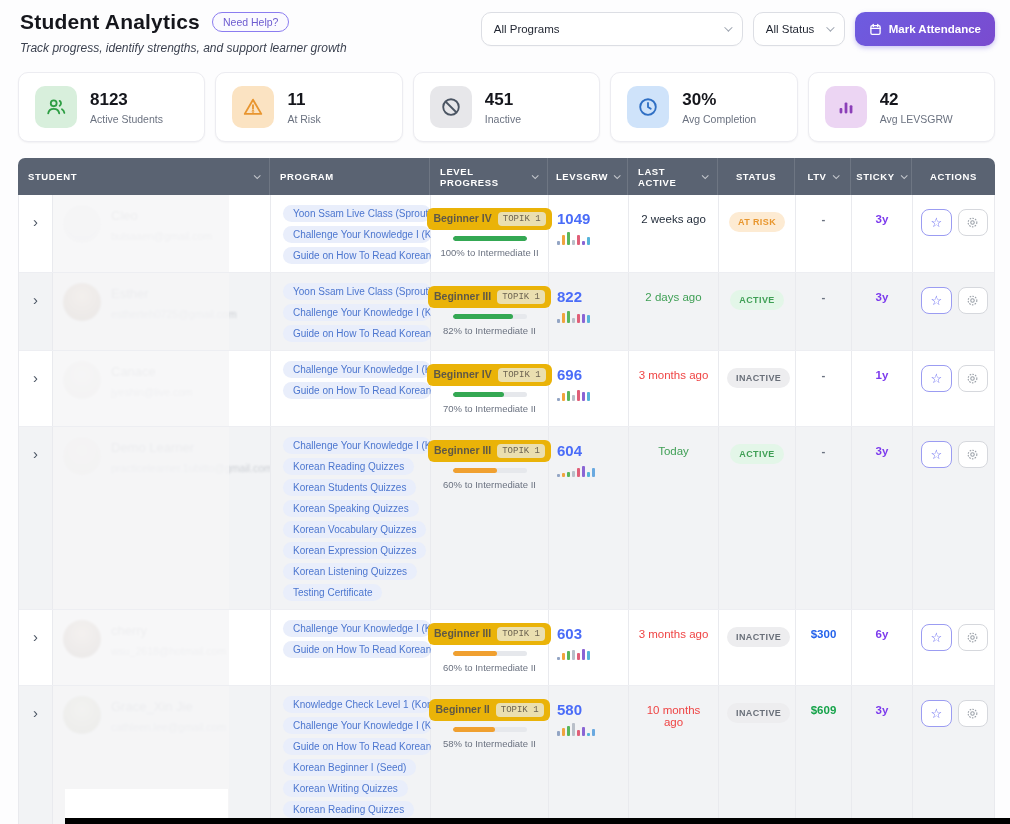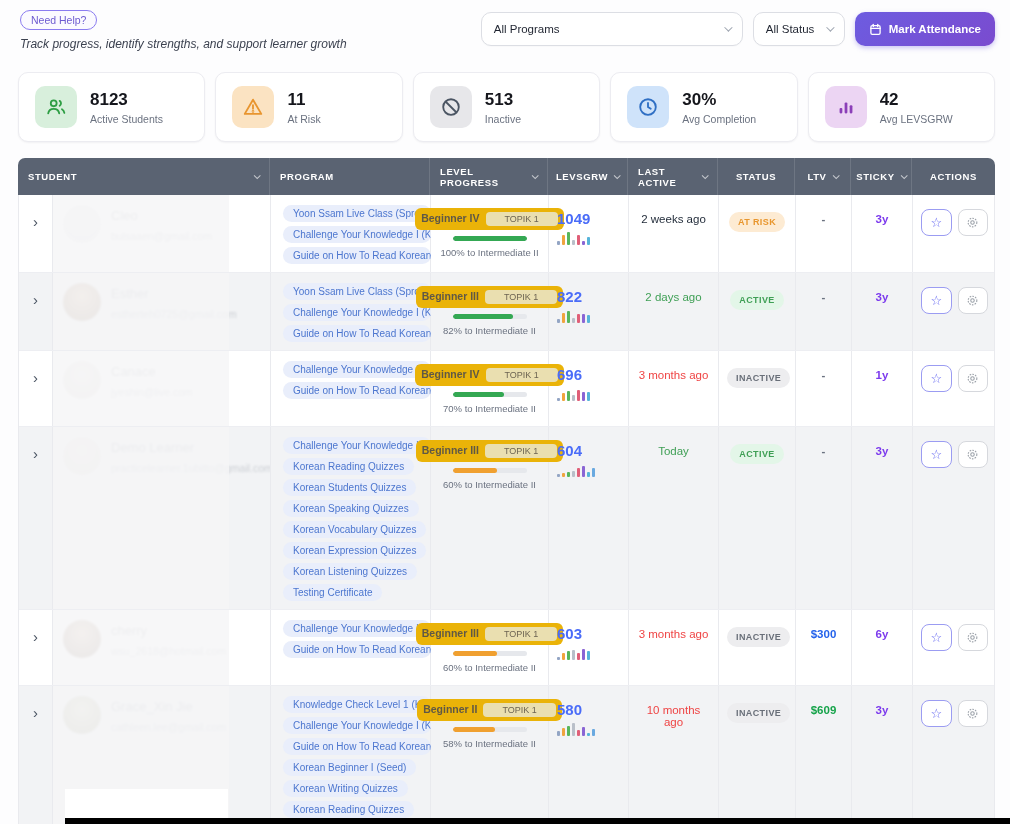--- a/index.html
+++ b/index.html
@@ -57,21 +57,21 @@
   .fog { position:absolute; left:0; top:0; bottom:0; width:176px; background:rgba(245,245,247,.82); pointer-events:none; }
   .avatar { width:38px; height:38px; border-radius:50%; flex:0 0 auto; }
   .s-name { font-size:13px; color:#8e939b; margin-top:3px; }
   .s-email { font-size:10.5px; color:#a7acb4; margin-top:7px; white-space:nowrap; }
   .td.programs { display:flex; flex-direction:column; align-items:flex-start; gap:4px; padding:10px 6px 8px 12px; }
   .prog-pill { background:#e9eefb; color:#4c76cf; font-size:10px; line-height:13px; padding:2px 10px;
     border-radius:9px; max-width:148px; white-space:nowrap; overflow:hidden; cursor:pointer; }
   .td.level { display:flex; flex-direction:column; align-items:center; gap:6px; padding-top:13px; }
   .level-pill { background:#eab308; border-radius:6px; padding:4px 6px; display:flex; 
     gap:6px; font-size:10.5px; font-weight:bold; color:#5f5846; white-space:nowrap; }
-  .topik-badge { background:#eadfb0; border-radius:4px; padding:2px 19px; font-size:9px; font-weight:normal; color:#6d6452; }
+  .topik-badge { background:#eadfb0; border-radius:4px; padding:2px 5px; font-size:9px; font-weight:normal; color:#6d6452;font-family:Liberation Mono, monospace; }
   .pbar { width:74px; height:5px; background:#e6e8ec; border-radius:3px; overflow:hidden; }
   .pfill { height:100%; border-radius:3px; }
   .plabel { font-size:9.5px; color:#6b7280; white-space:nowrap; }
   .td.lev { display:flex; flex-direction:column; align-items:flex-start; gap:5px; padding-top:15px; }
   .lev-val { font-size:15px; font-weight:bold; }
   .spark { display:flex; align-items:flex-end; gap:2px; height:13px; }
   .spark span { width:3px; border-radius:1px; display:block; }
   .td.lastactive { text-align:center; padding-top:18px; font-size:11.5px; }
   .td.status { text-align:center; padding-top:16px; }
   .status-pill { display:inline-block; font-size:9px; font-weight:bold; letter-spacing:.4px;
@@ -87,20 +87,21 @@
   .bottom-black { position:absolute; left:65px; top:818px; right:0; height:6px; background:#000; z-index:6; }
 </style>
 </head>
 <body>
 
 <div class="page">
 
   <div class="topbar">
     <div>
       <div class="title-row">
+        <span class="page-title">Student Analytics</span>
         <span class="help-pill">Need Help?</span>
       </div>
       <div class="subtitle">Track progress, identify strengths, and support learner growth</div>
     </div>
     <div class="controls">
       <div class="select programs">
         <span>All Programs</span>
         <span class="caret"></span>
       </div>
       <div class="select status">
@@ -152,21 +153,21 @@
   </div>
 
   <div class="card">
     <div class="card-icon" style="background: rgb(231, 231, 234); color: rgb(75, 85, 99);">
           <svg width="22" height="22" viewBox="0 0 24 24" fill="none" stroke="currentColor" stroke-width="2">
             <circle cx="12" cy="12" r="8.5"></circle>
             <line x1="6" y1="6" x2="18" y2="18"></line>
           </svg>
         </div>
     <div>
-      <div class="card-value">513</div>
+      <div class="card-value">451</div>
       <div class="card-label">Inactive</div>
     </div>
   </div>
 
   <div class="card">
     <div class="card-icon" style="background: rgb(207, 227, 250); color: rgb(47, 111, 196);">
           <svg width="22" height="22" viewBox="0 0 24 24" fill="none" stroke="currentColor" stroke-width="2" stroke-linecap="round">
             <circle cx="12" cy="12" r="8.5"></circle>
             <path d="M12 7.5 V12 L15 14"></path>
           </svg>

